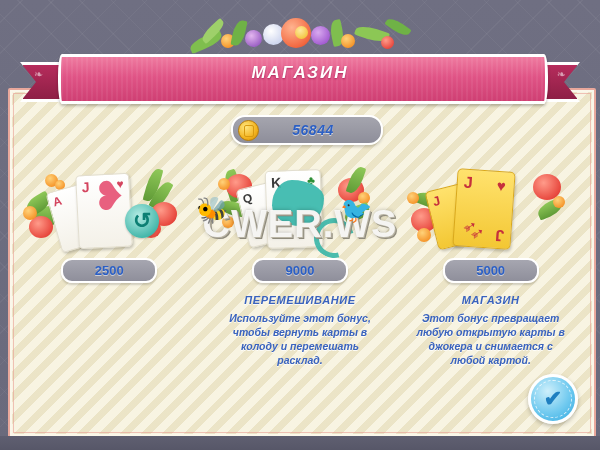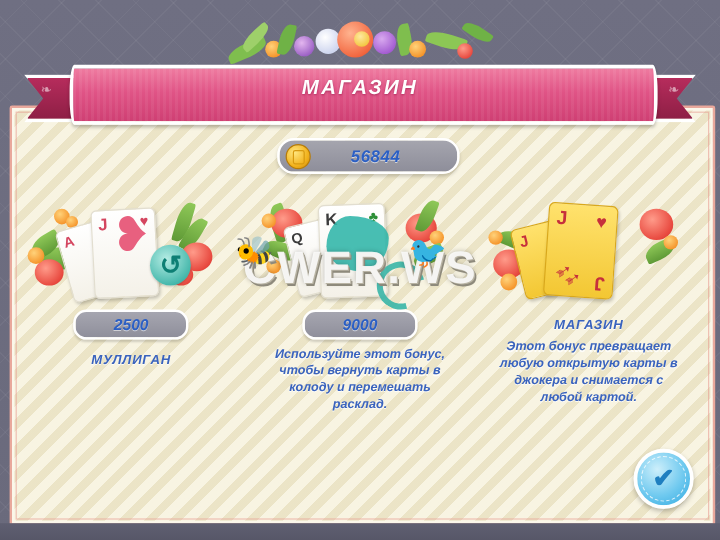--- a/index.html
+++ b/index.html
@@ -152,21 +152,21 @@
     border:5px solid #39b6a8;border-right-color:transparent;
     transform:rotate(30deg);opacity:.9;
   }
 
   
   .price{
     margin:4px auto 0;width:92px;height:21px;
     background:linear-gradient(#a6a6b0,#8f8f9b);
     border:2px solid #fff;border-radius:11px;
     box-shadow:0 2px 2px rgba(0,0,0,.16);
-    color:#2b5fc4;font-size:13px;font-weight:bold;font-style:italic;
+    color:#2b5fc4;font-size:13px;font-weight:bold;
     line-height:21px;text-shadow:0 1px 0 rgba(255,255,255,.55);
   }
   .item-title{
     margin-top:11px;color:#3a63bd;font-size:11px;font-weight:bold;
     font-style:italic;letter-spacing:.6px;
     text-shadow:0 1px 0 rgba(255,255,255,.8);
   }
   .item-desc{
     margin:5px auto 0;width:150px;color:#3a63bd;font-size:10.5px;
     font-style:italic;font-weight:bold;line-height:14px;
@@ -262,21 +262,20 @@
         </div>
         <div class="card white-card" style="left:58px;top:16px;width:52px;height:72px;transform:rotate(-3deg);">
           <span class="pip" style="left:5px;top:4px;font-size:14px;color:#d4455f;">J</span>
           <span class="pip" style="right:5px;top:4px;font-size:12px;color:#d4455f;">♥</span>
         </div>
         <div class="cupid">❥</div>
         <div class="undo-ring">↺</div>
       </div>
 
       <div class="price">2500</div>
-      <div class="item-title">МУЛЛИГАН</div>
     </div>
 
     <div class="item">
       <div class="art">
         <div class="bloom grn" style="left:16px;top:12px;width:14px;height:32px;transform:rotate(-18deg);"></div>
         <div class="bloom red" style="left:16px;top:16px;width:26px;height:24px;"></div>
         <div class="bloom org" style="left:8px;top:20px;width:12px;height:12px;"></div>
         <div class="bloom grn" style="left:10px;top:44px;width:30px;height:14px;transform:rotate(24deg);"></div>
         <div class="bloom org" style="left:12px;top:58px;width:12px;height:12px;"></div>
         <div class="bloom red" style="left:128px;top:20px;width:26px;height:24px;"></div>
@@ -289,20 +288,21 @@
         </div>
         <div class="card white-card" style="left:56px;top:12px;width:54px;height:76px;transform:rotate(-2deg);">
           <span class="pip" style="left:5px;top:4px;font-size:14px;color:#3b3b3b;">K</span>
           <span class="pip" style="right:5px;top:4px;font-size:12px;color:#2d8f36;">♣</span>
         </div>
         <div class="splash"></div>
         <div class="swirl2"></div>
       </div>
 
       <div class="price">9000</div>
+      <div class="item-title">ПЕРЕМЕШИВАНИЕ</div>
       <div class="item-desc">Используйте этот бонус, чтобы вернуть карты в колоду и перемешать расклад.</div>
     </div>
 
     <div class="item">
       <div class="art">
         <div class="bloom grn" style="left:14px;top:36px;width:34px;height:14px;transform:rotate(22deg);"></div>
         <div class="bloom red" style="left:10px;top:50px;width:26px;height:24px;"></div>
         <div class="bloom org" style="left:6px;top:34px;width:12px;height:12px;"></div>
         <div class="bloom org" style="left:16px;top:70px;width:14px;height:14px;"></div>
         <div class="bloom red" style="left:132px;top:16px;width:28px;height:26px;"></div>
@@ -314,20 +314,21 @@
         </div>
         <div class="card gold-card" style="left:54px;top:12px;width:56px;height:76px;transform:rotate(4deg);">
           <span class="pip" style="left:6px;top:5px;font-size:16px;color:#c6303c;">J</span>
           <span class="pip" style="right:8px;top:6px;font-size:15px;color:#c6303c;">♥</span>
           <span class="pip" style="right:6px;bottom:5px;font-size:16px;color:#c6303c;transform:rotate(180deg);">J</span>
           <span style="position:absolute;left:8px;bottom:10px;color:#c6303c;font-size:16px;transform:rotate(-38deg);">➳</span>
           <span style="position:absolute;left:16px;bottom:4px;color:#c6303c;font-size:16px;transform:rotate(-38deg);">➳</span>
         </div>
       </div>
 
+      <div class="price">5000</div>
       <div class="item-title">МАГАЗИН</div>
       <div class="item-desc">Этот бонус превращает любую открытую карты в джокера и снимается с любой картой.</div>
     </div>
   </div>
 
   <div class="watermark">CWER.WS</div>
   <div class="wm-figure" style="left:196px;">🐝</div>
   <div class="wm-figure" style="left:340px;">🐦</div>
 
   <div class="confirm">

